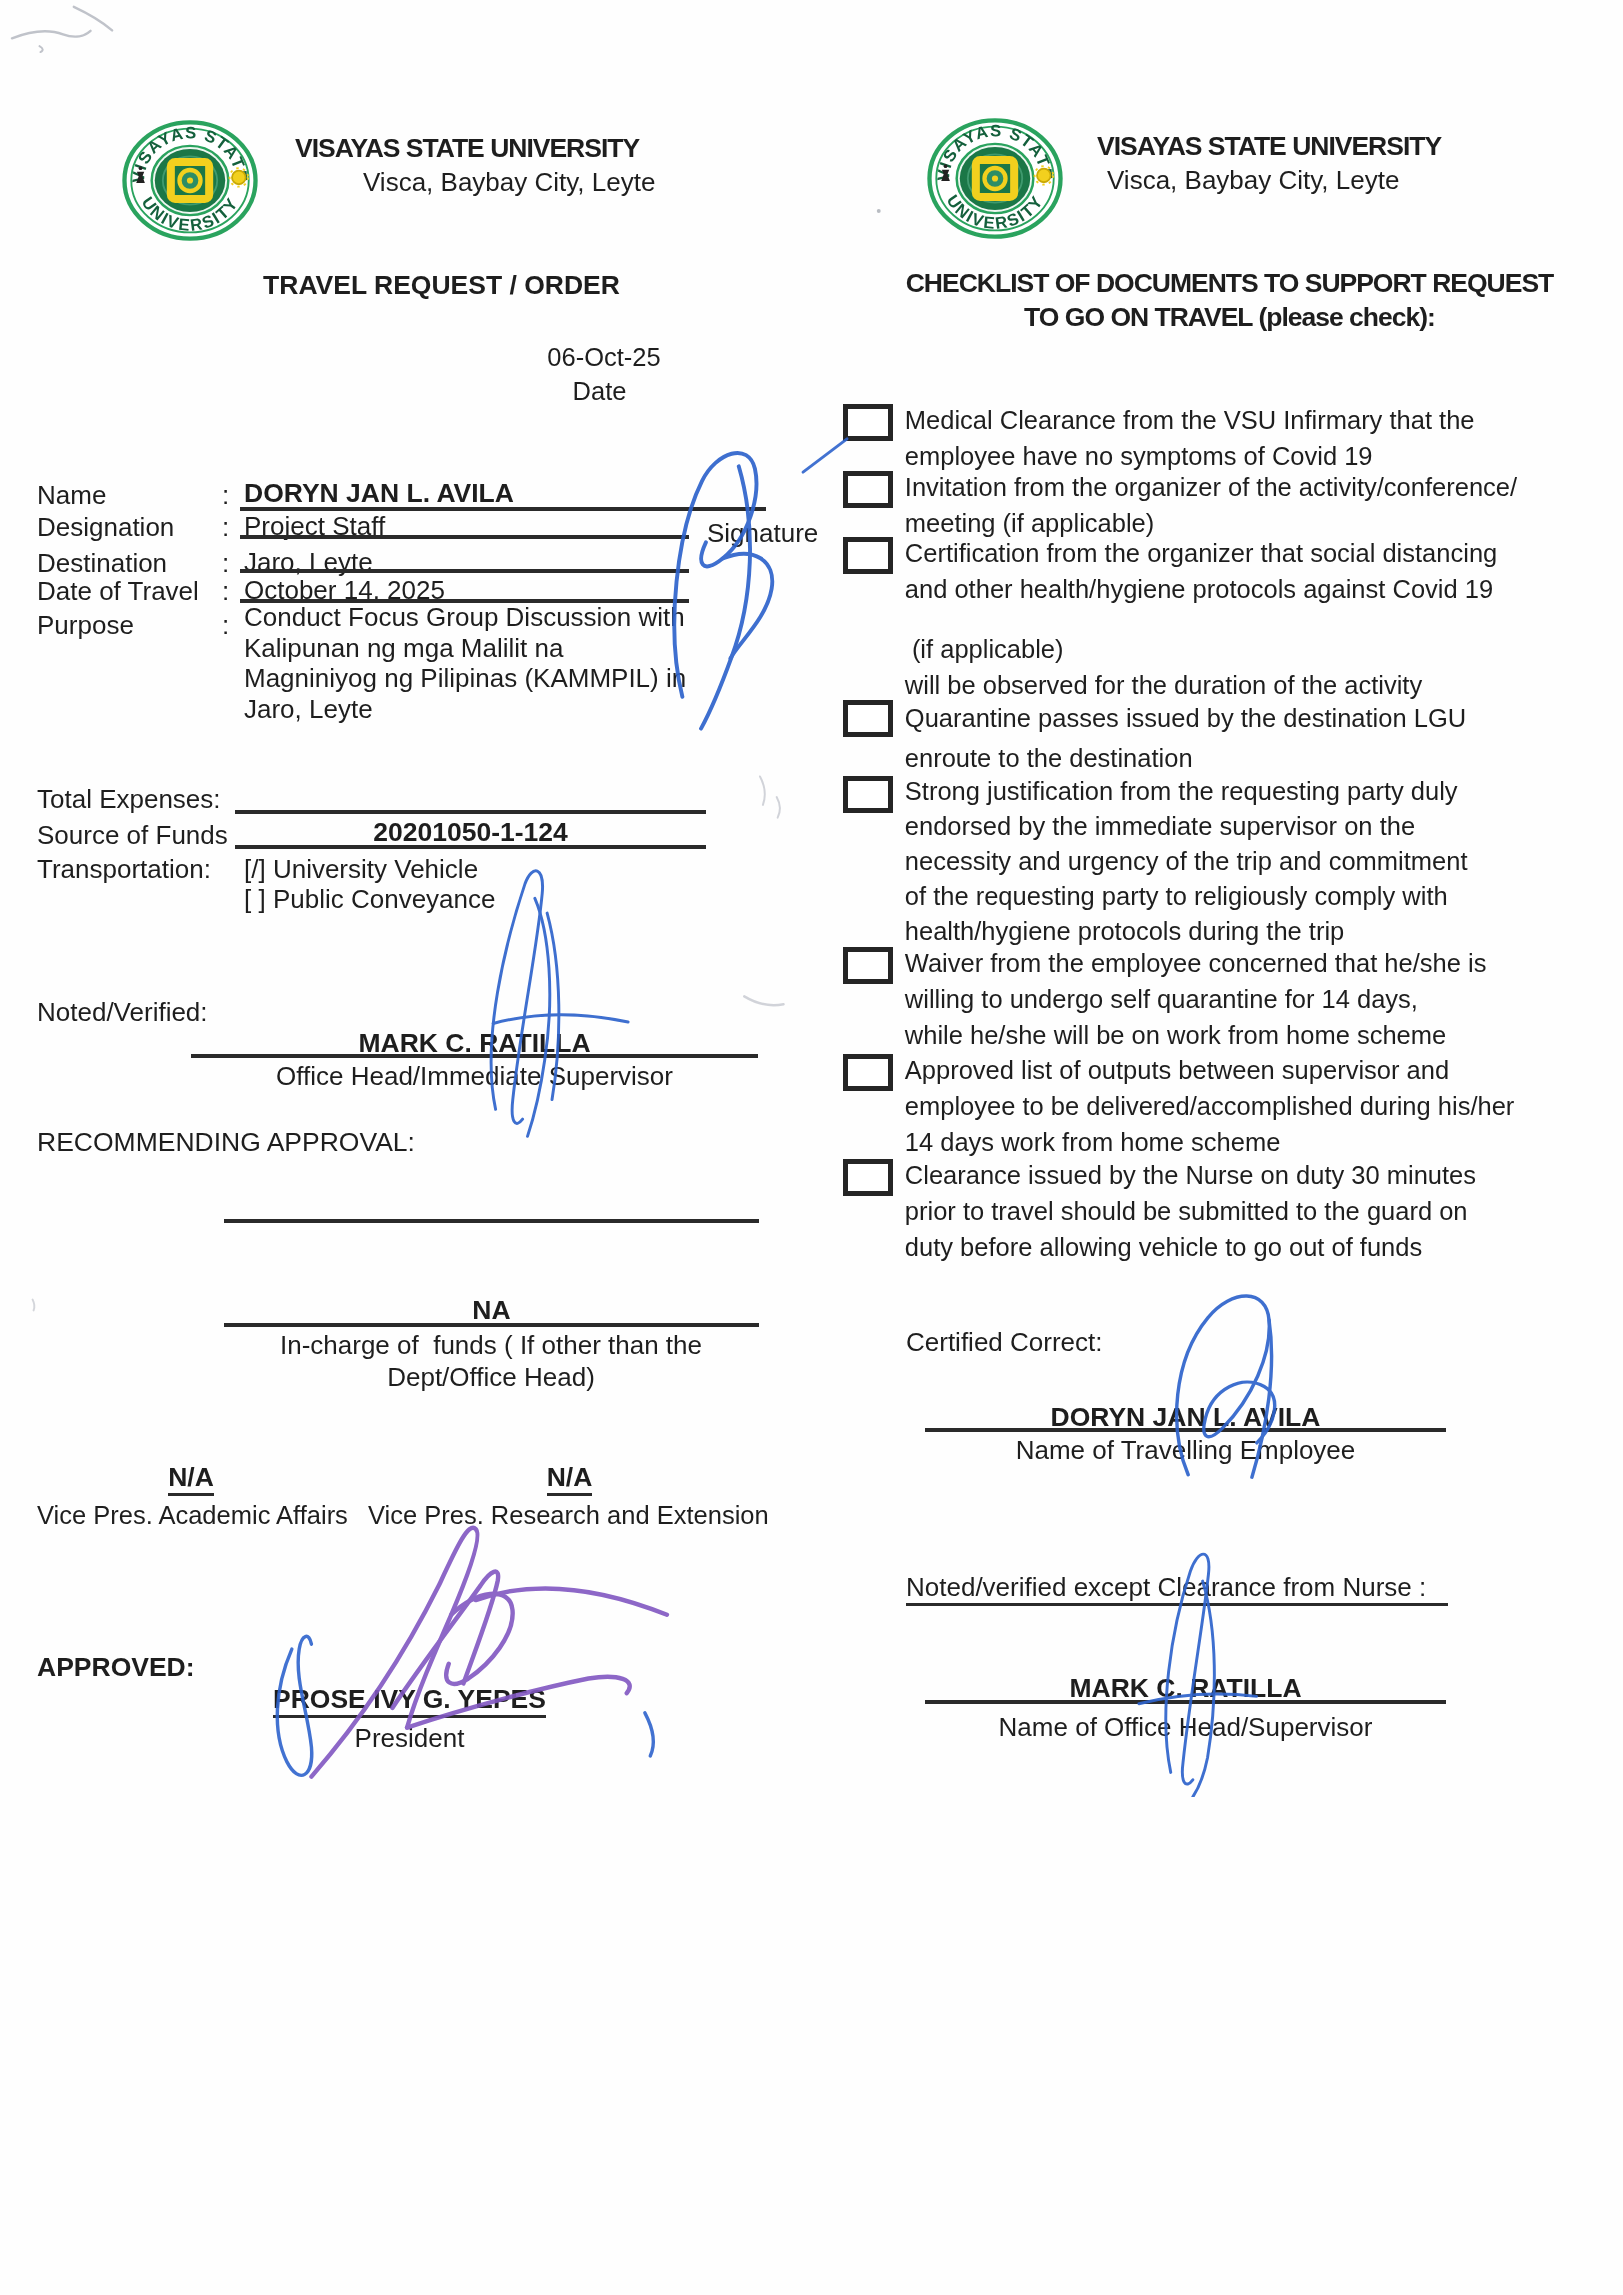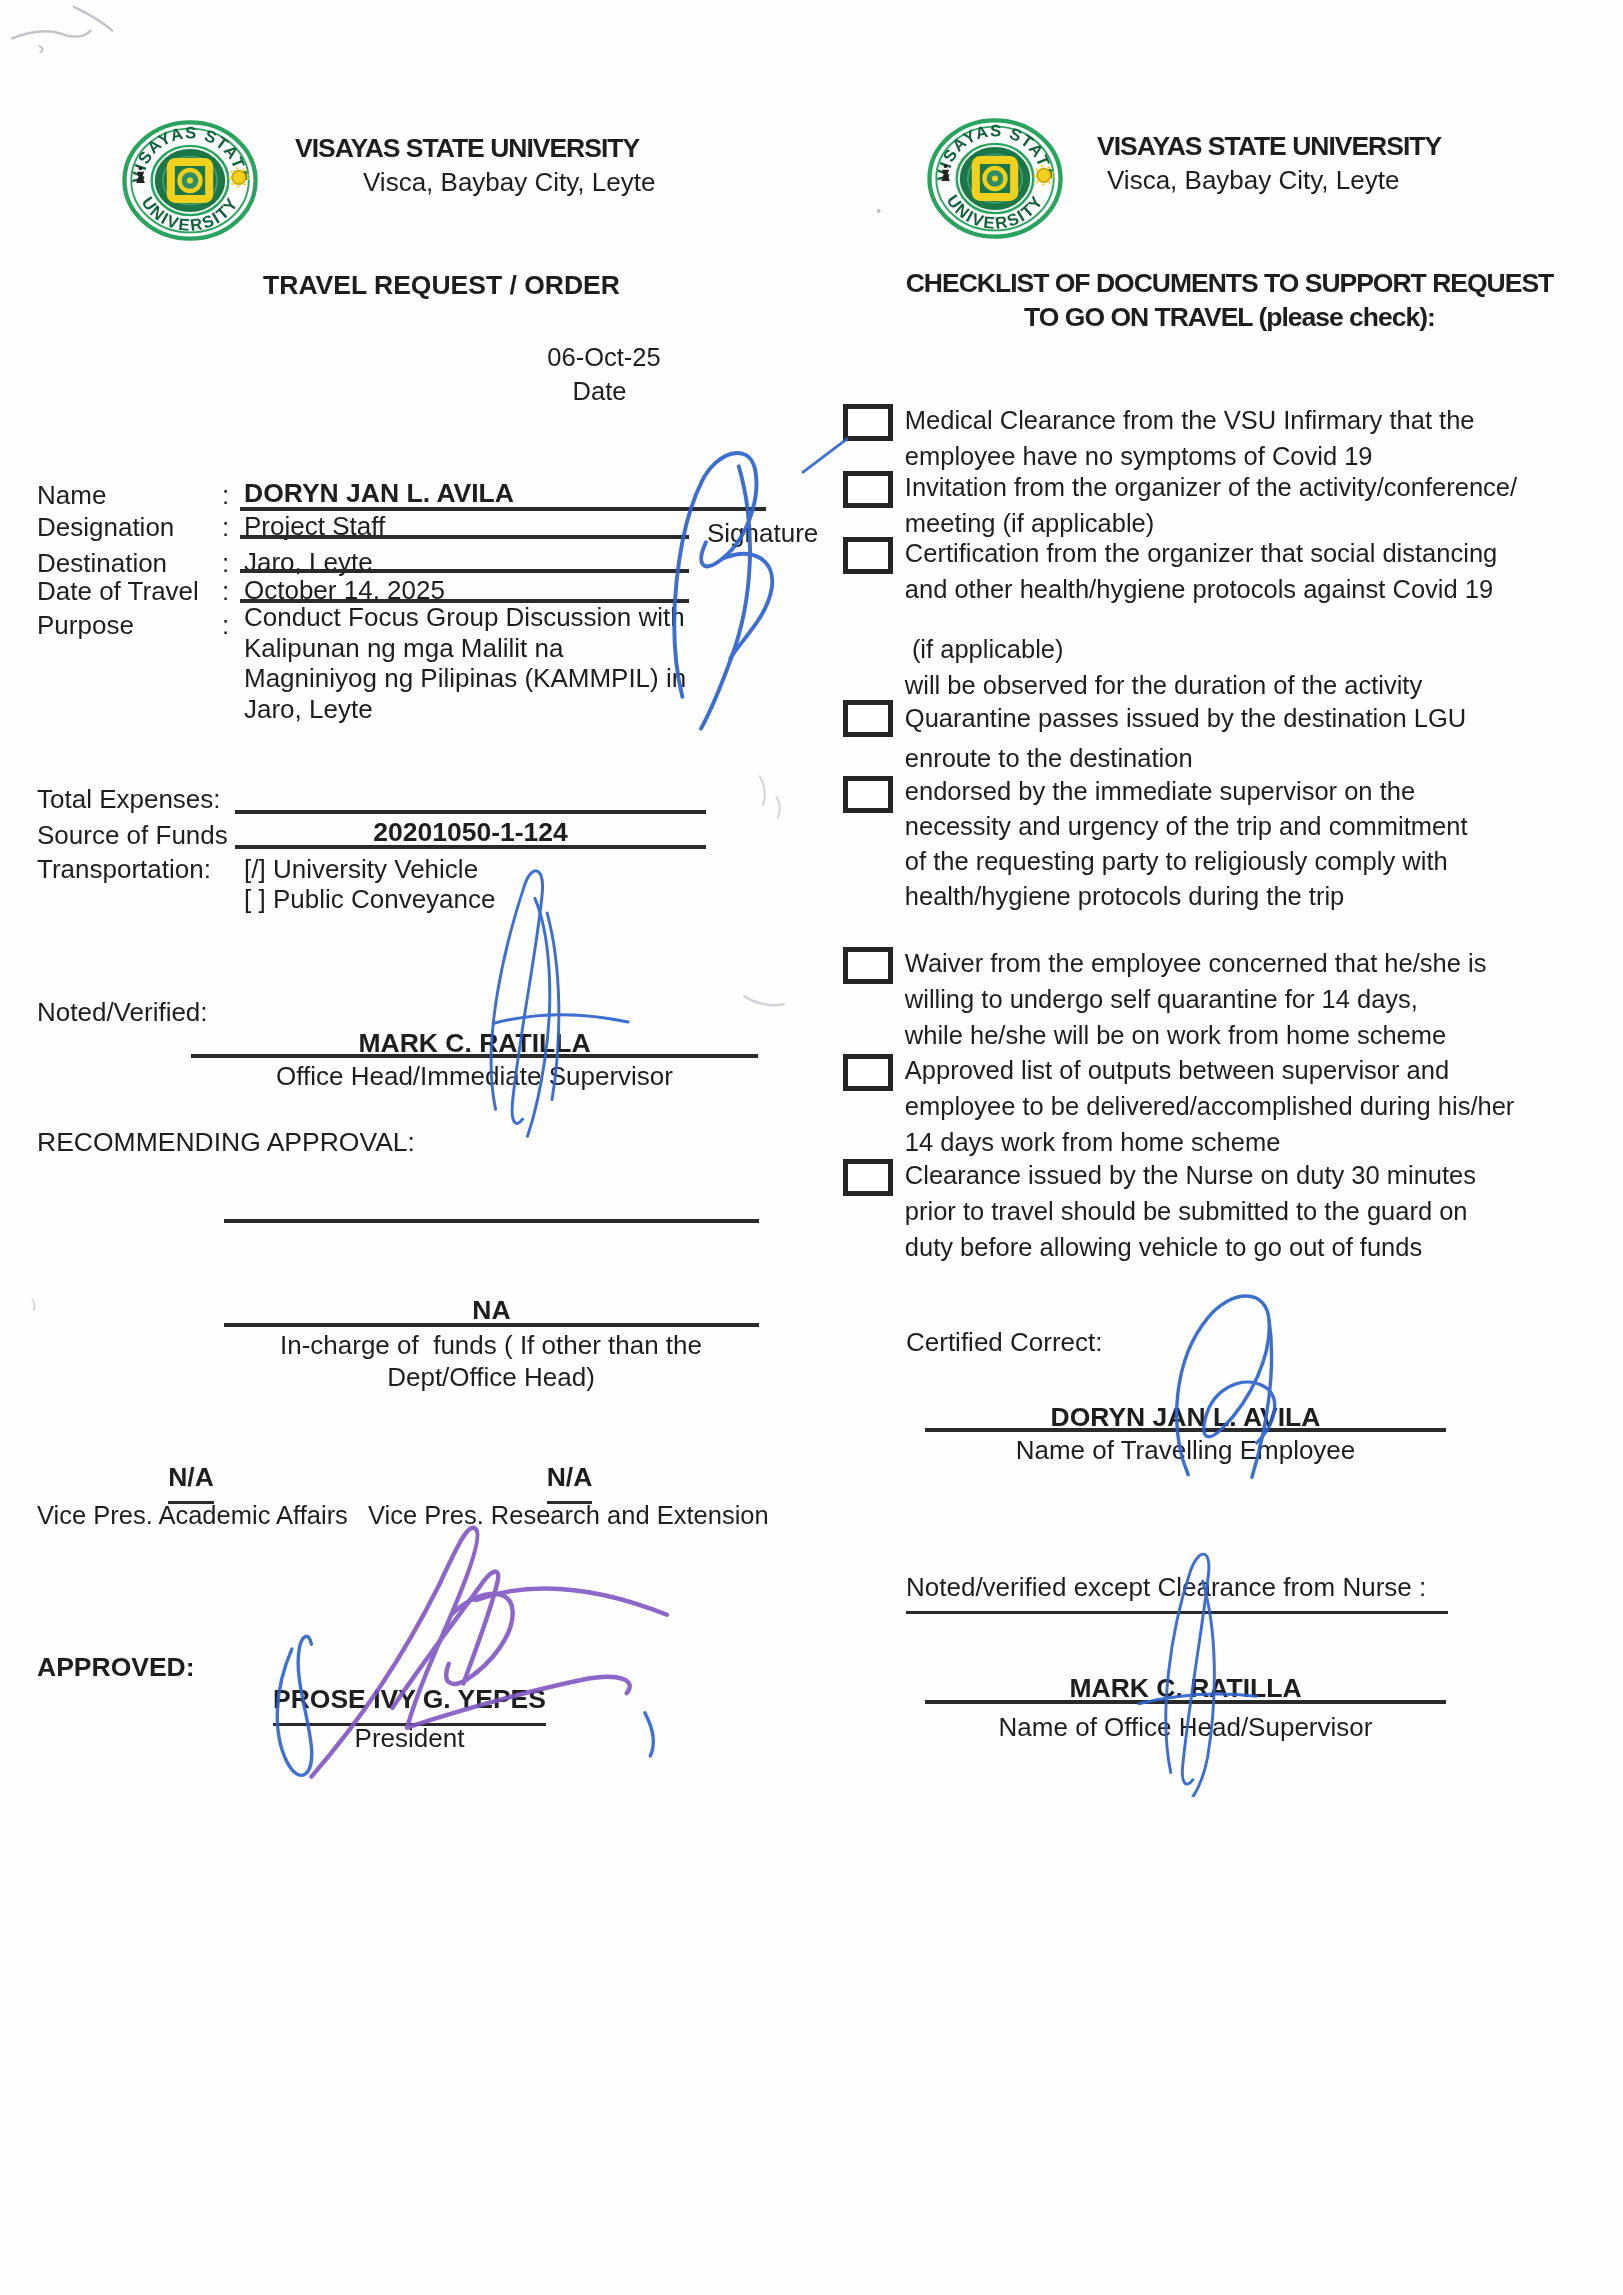--- a/index.html
+++ b/index.html
@@ -21,21 +21,21 @@
   .ul{position:absolute;height:3.9px;background:#2a2a2a;}
   .logo{position:absolute;width:136px;height:123px;}
   .orgname{letter-spacing:-1px;}
   
   .cl-item{position:absolute;left:843px;width:746px;display:flex;align-items:flex-start;}
   .cl-box{flex:0 0 auto;width:50px;height:37px;border:5.4px solid #252525;background:#fff;box-sizing:border-box;margin-top:2px;}
   .cl-text{margin-left:11.8px;font-size:25.5px;line-height:36px;color:#1e1e1e;}
   .cl-line{white-space:pre;}
   .cl-line.gap{margin-top:23.6px;}
   .sig{position:absolute;pointer-events:none;}
-  .uline-span{border-bottom:3.9px solid #2a2a2a;padding-bottom:9px;}
+  .uline-span{border-bottom:3.9px solid #2a2a2a;padding-bottom:1px;}
   .artifacts{position:absolute;left:0;top:0;pointer-events:none;}
 </style>
 </head>
 <body>
 
 <div class="page">
 
   <svg width="0" height="0" style="position:absolute" aria-hidden="true">
     <defs>
       <g id="vsu-logo-g">
@@ -189,20 +189,21 @@
     <span class="cl-box"></span>
     <div class="cl-text" style="line-height:40px">
       <div class="cl-line">Quarantine passes issued by the destination LGU</div>
       <div class="cl-line">enroute to the destination</div>
     </div>
   </div>
 
   <div class="cl-item" style="top:774px">
     <span class="cl-box"></span>
     <div class="cl-text" style="line-height:35px">
+      <div class="cl-line">Strong justification from the requesting party duly</div>
       <div class="cl-line">endorsed by the immediate supervisor on the</div>
       <div class="cl-line">necessity and urgency of the trip and commitment</div>
       <div class="cl-line">of the requesting party to religiously comply with</div>
       <div class="cl-line">health/hygiene protocols during the trip</div>
     </div>
   </div>
 
   <div class="cl-item" style="top:945px">
     <span class="cl-box"></span>
     <div class="cl-text">

